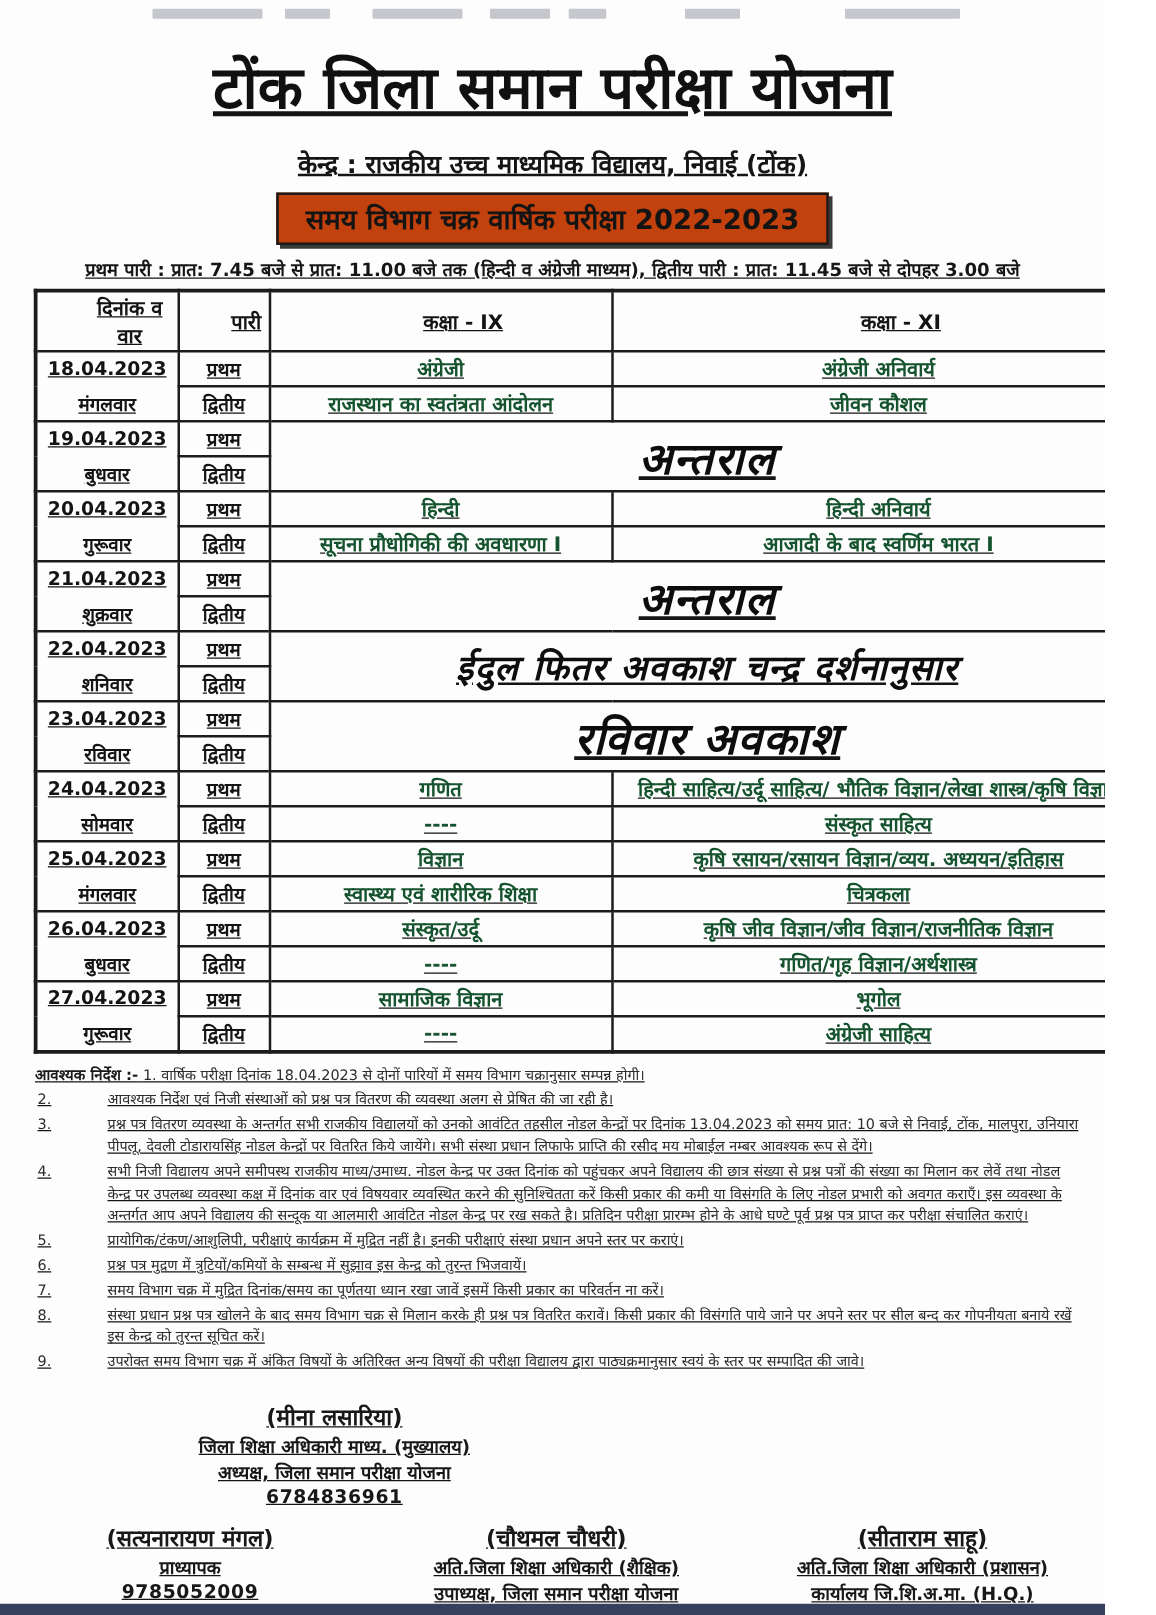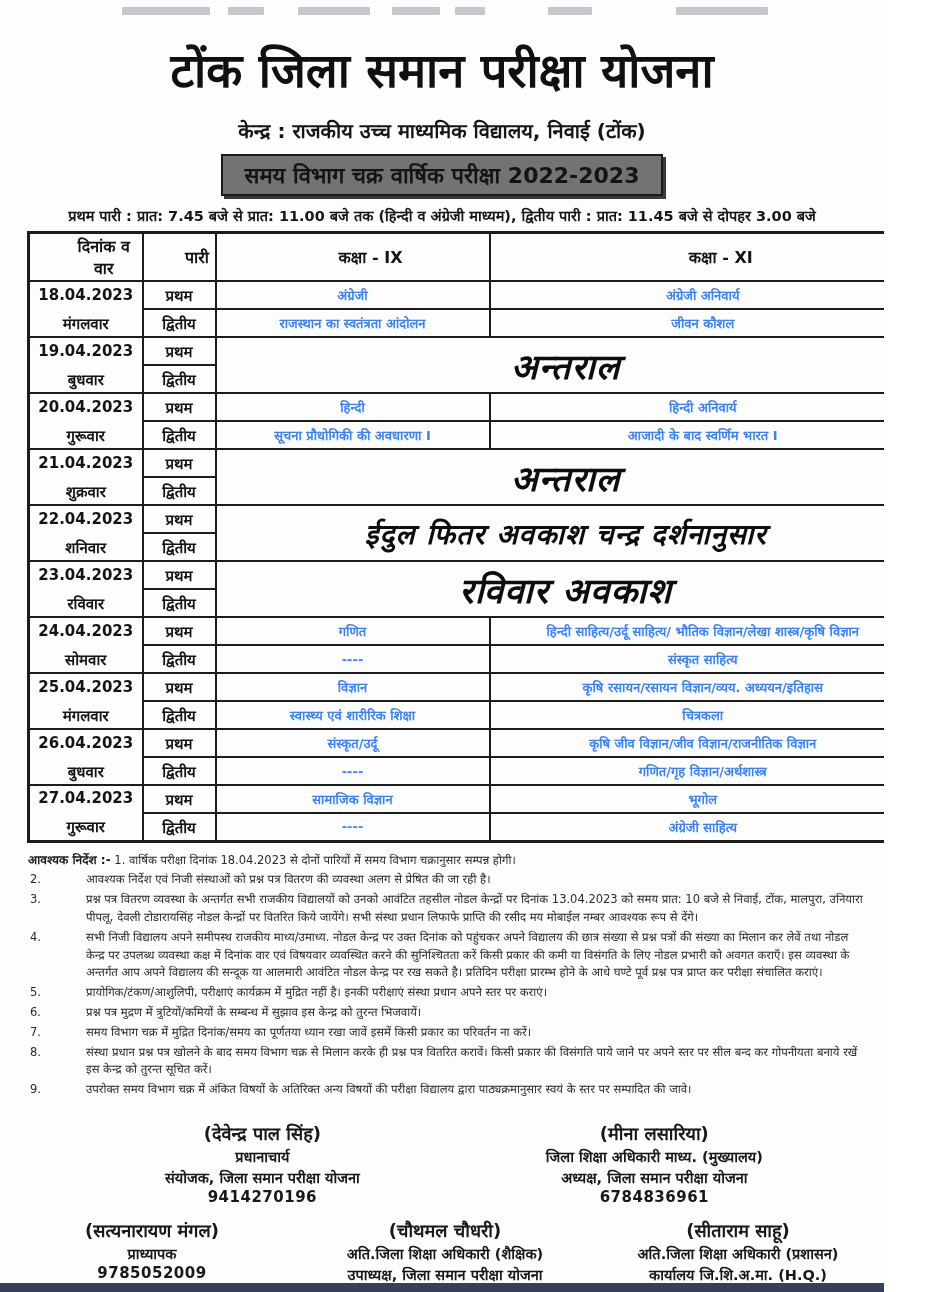--- a/index.html
+++ b/index.html
@@ -6,20 +6,21 @@
   html,body { background:#ffffff; }
   body {
     font-family:"DejaVu Sans","Liberation Sans",sans-serif;
     color:#141414;
   }
   .page {
     position:relative;
     width:884px; height:1292px;
     background:#fdfdfd;
     overflow:hidden;
+    text-decoration:underline;
   }
   
   .scan-artifacts { position:absolute; top:7px; left:0; width:100%; height:10px; }
   .scan-artifacts span { position:absolute; top:0; height:8px; background:#a7abb2; opacity:.65; border-radius:1px; }
 
   .doc-title {
     margin-top:44px;
     text-align:center;
     font-size:47px;
     font-weight:bold;
@@ -35,21 +36,21 @@
     color:#151515;
   }
   .box-subtitle-wrap { text-align:center; margin-top:10px; }
   .box-subtitle {
     display:inline-block;
     border:2px solid #1a1a1a;
     box-shadow:3px 3px 0 #3a3a3a;
     padding:3px 22px 5px 22px;
     font-size:22px;
     font-weight:bold;
-    background:#737373;
+    background:#c2410c;
   }
   .timing-line {
     margin-top:9px;
     text-align:center;
     font-size:14.5px;
     font-weight:bold;
     color:#161616;
   }
 
   table.exam-table {
@@ -69,21 +70,21 @@
   .exam-table th {
     height:26px;
     font-size:16px;
     font-weight:bold;
     padding-left:40px;
   }
   .exam-table td { height:28px; }
   .date-cell { font-size:15px; font-weight:bold; }
   .date-cell .d1 { margin-bottom:9px; }
   .shift-cell { font-size:15px; font-weight:bold; }
-  .subject-cell { font-size:13px; font-weight:bold; color:#3b82f6; }
+  .subject-cell { font-size:16px; font-weight:bold; color:#14532d; }
   .merged-cell {
     font-weight:bold;
     font-style:italic;
     letter-spacing:1px;
     color:#0d0d0d;
   }
 
   .notes {
     margin:8px 18px 0 28px;
     font-size:11.5px;
@@ -320,26 +321,20 @@
         </div>
         <div class="note-row">
           <div class="note-num">9.</div>
           <div class="note-text">उपरोक्त समय विभाग चक्र में अंकित विषयों के अतिरिक्त अन्य विषयों की परीक्षा विद्यालय द्वारा पाठ्यक्रमानुसार स्वयं के स्तर पर सम्पादित की जावे।</div>
         </div>
       </div>
   </div>
 
   <div class="sig-row1" id="sig-row1">
       <div class="sig-block">
-        <div class="sig-name">(देवेन्द्र पाल सिंह)</div>
-        <div class="sig-line">प्रधानाचार्य</div>
-        <div class="sig-line">संयोजक, जिला समान परीक्षा योजना</div>
-        <div class="sig-phone">9414270196</div>
-      </div>
-      <div class="sig-block">
         <div class="sig-name">(मीना लसारिया)</div>
         <div class="sig-line">जिला शिक्षा अधिकारी माध्य. (मुख्यालय)</div>
         <div class="sig-line">अध्यक्ष, जिला समान परीक्षा योजना</div>
         <div class="sig-phone">6784836961</div>
       </div>
     </div>
   <div class="sig-row2" id="sig-row2">
       <div class="sig-block">
         <div class="sig-name">(सत्यनारायण मंगल)</div>
         <div class="sig-line">प्राध्यापक</div>

